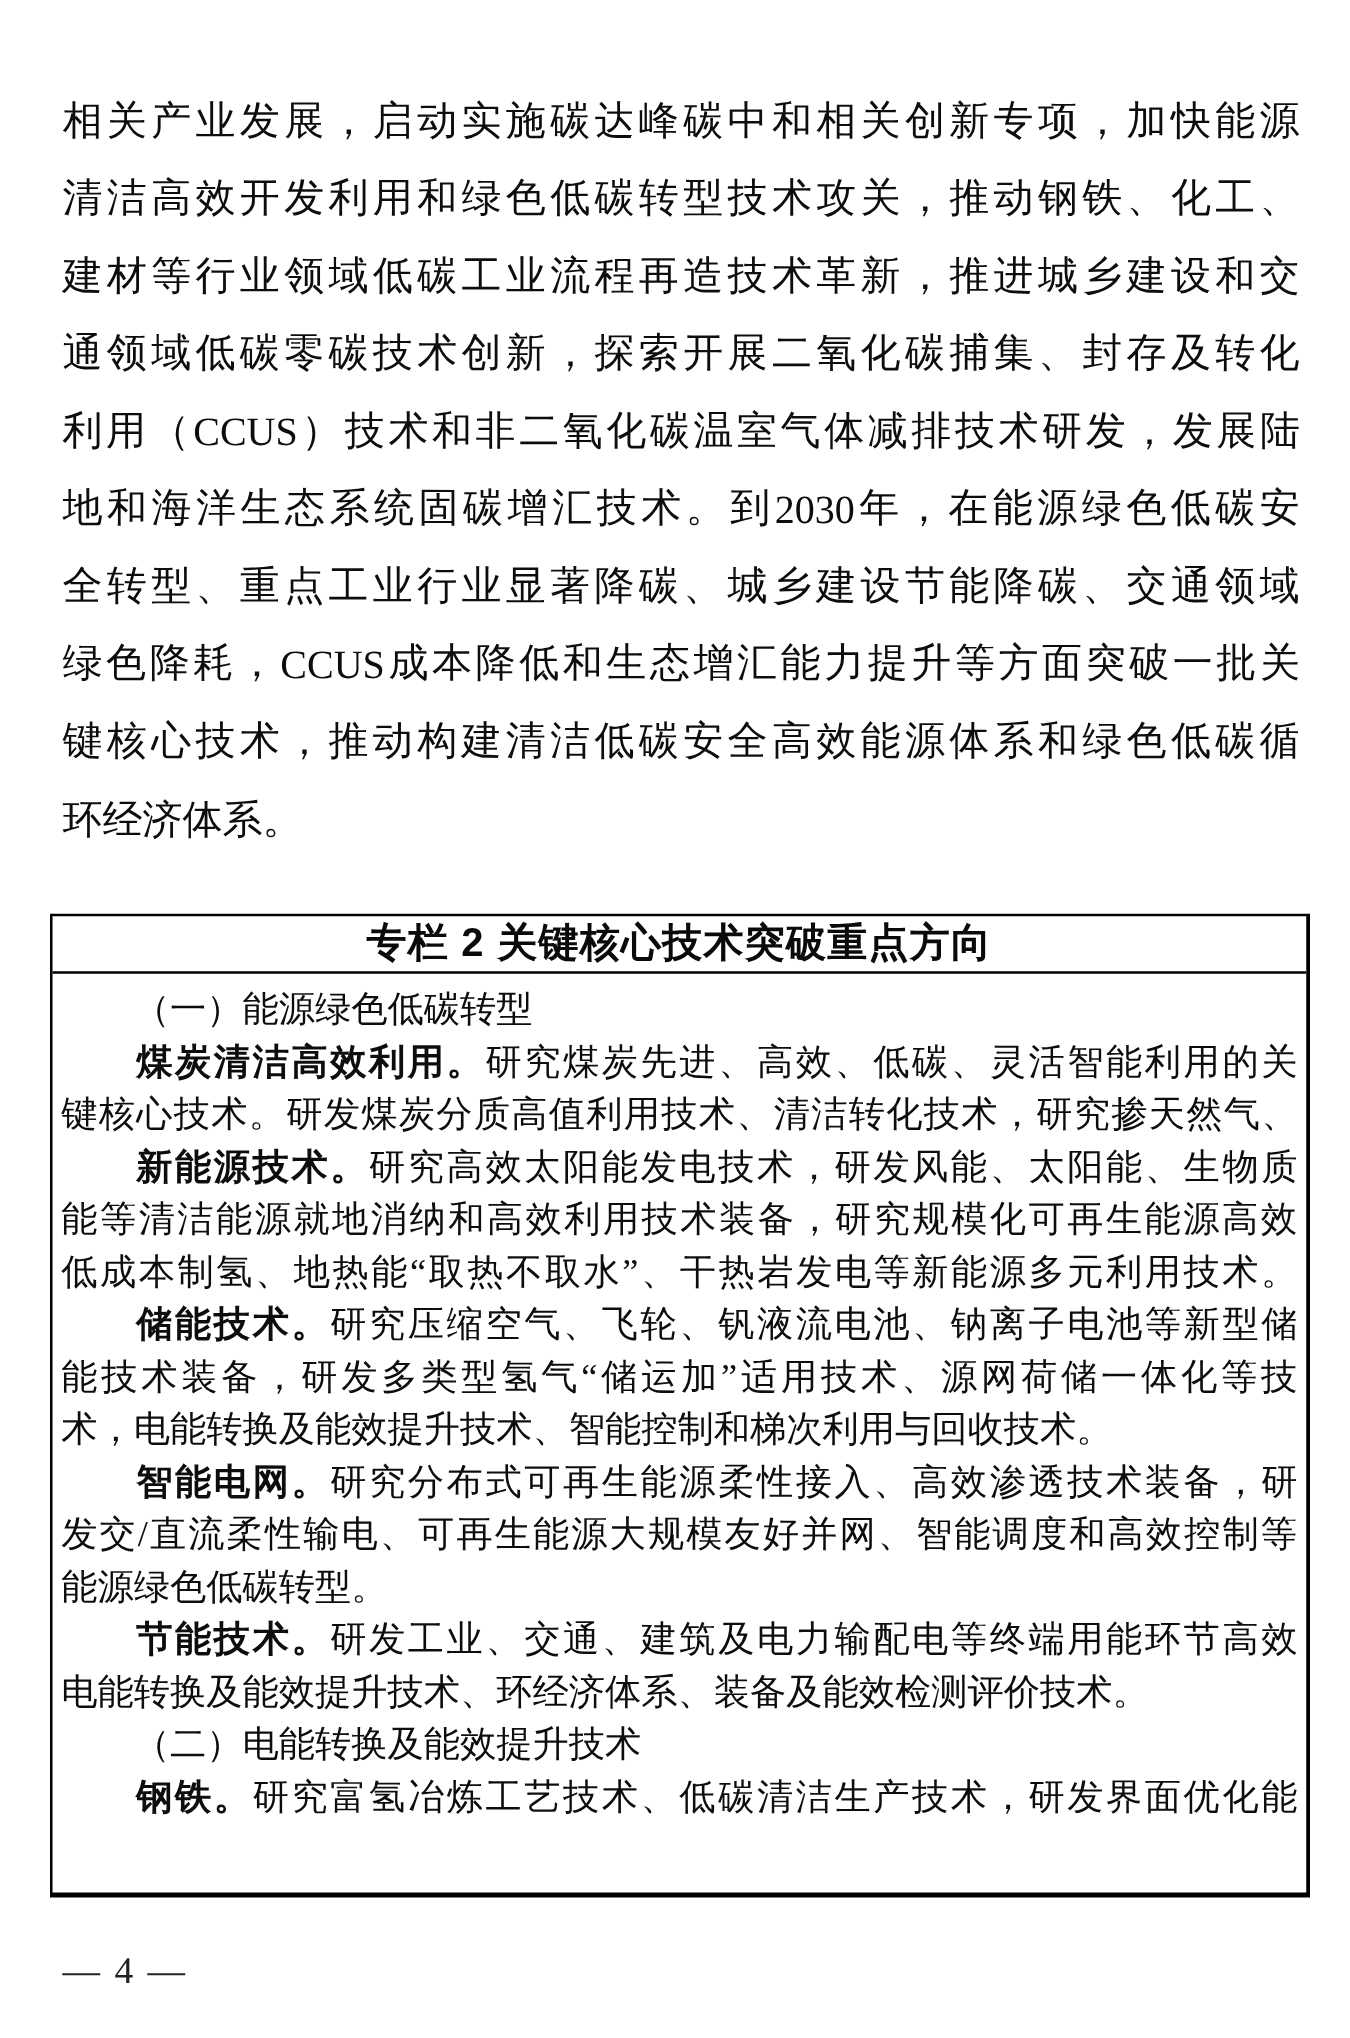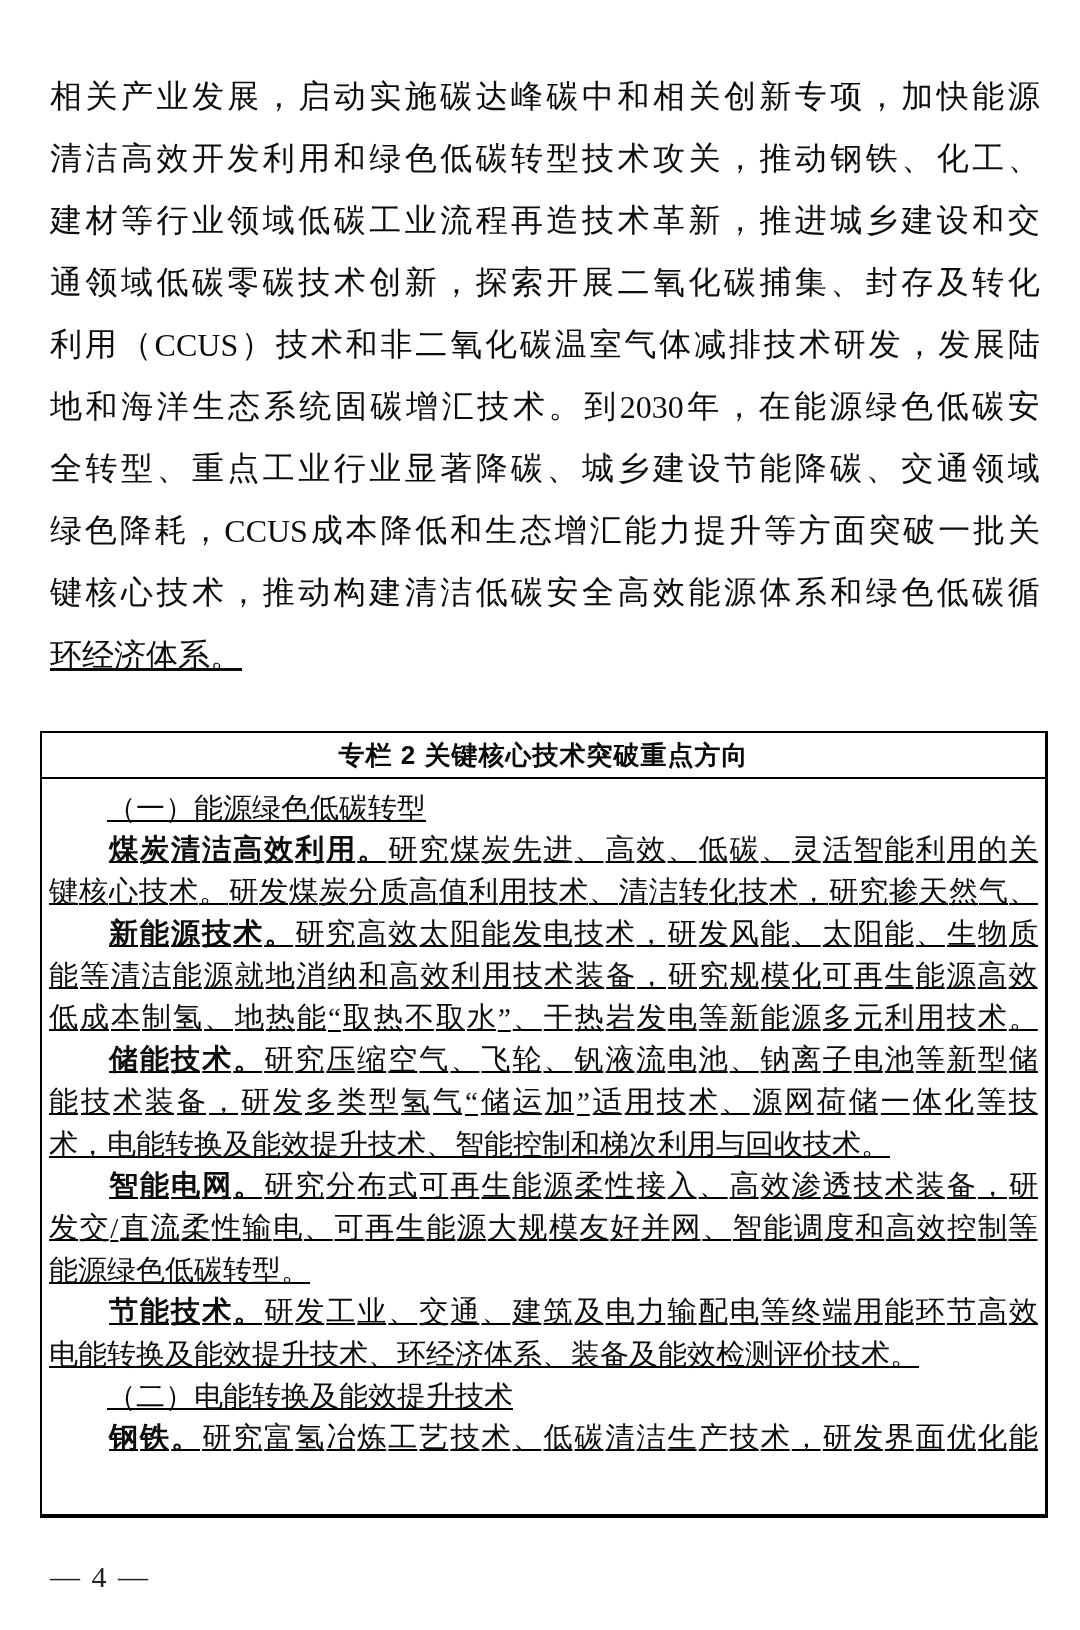--- a/index.html
+++ b/index.html
@@ -30,44 +30,43 @@
     border-bottom-width:4px;
     box-sizing:border-box;
     background:#ffffff;
   }
   .box-title{
     height:44px;
     border-bottom:2px solid #000;
     display:flex;align-items:center;justify-content:center;
     font-family:"Liberation Sans","DejaVu Sans",sans-serif;
     font-weight:700;
-    font-size:26px;
+    font-size:32px;
     letter-spacing:1px;
     color:#0a0a0a;
   }
   .box-content{
     padding:8px 7px 0 7px;
-    text-decoration:underline;
   }
   .pline{
     height:42px;
     font-size:29px;
     color:#0d0d0d;
   }
   
   .jline{
     display:flex;
     justify-content:space-between;
     align-items:center;
   }
   .bline.jline{height:62px;}
   .pline.jline{height:42px;}
   
   .nline{white-space:pre-wrap;}
-  .bline.nline{line-height:62px;text-decoration:underline;}
+  .bline.nline{line-height:62px;}
   .pline.nline{line-height:42px;}
   .ind{flex:0 0 58px;display:inline-block;width:58px;}
   .nline .ind{width:58px;}
   .b{
     font-weight:700;
     font-family:"Liberation Sans","DejaVu Sans",sans-serif;
   }
   
   .page-footer{
     position:absolute;

